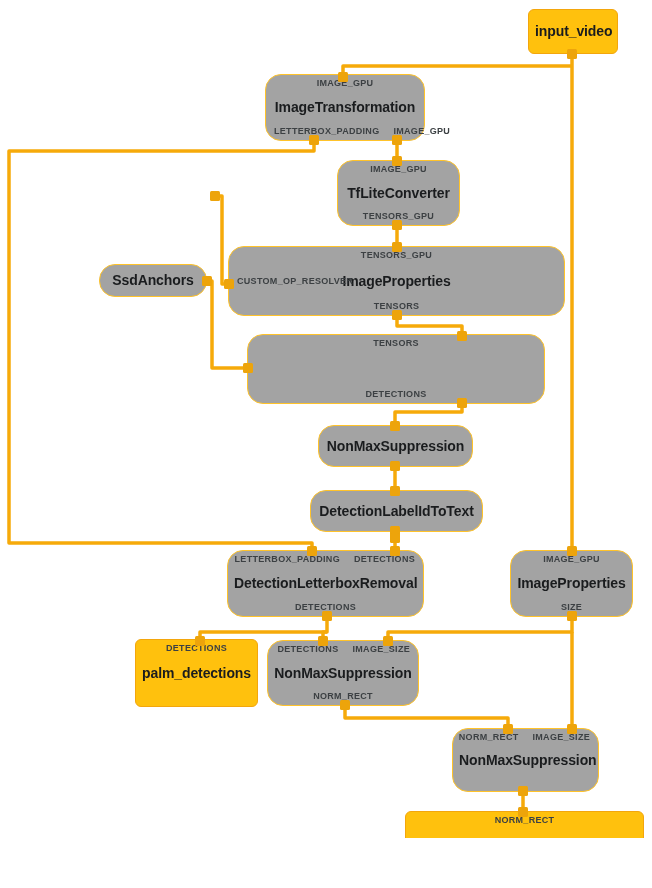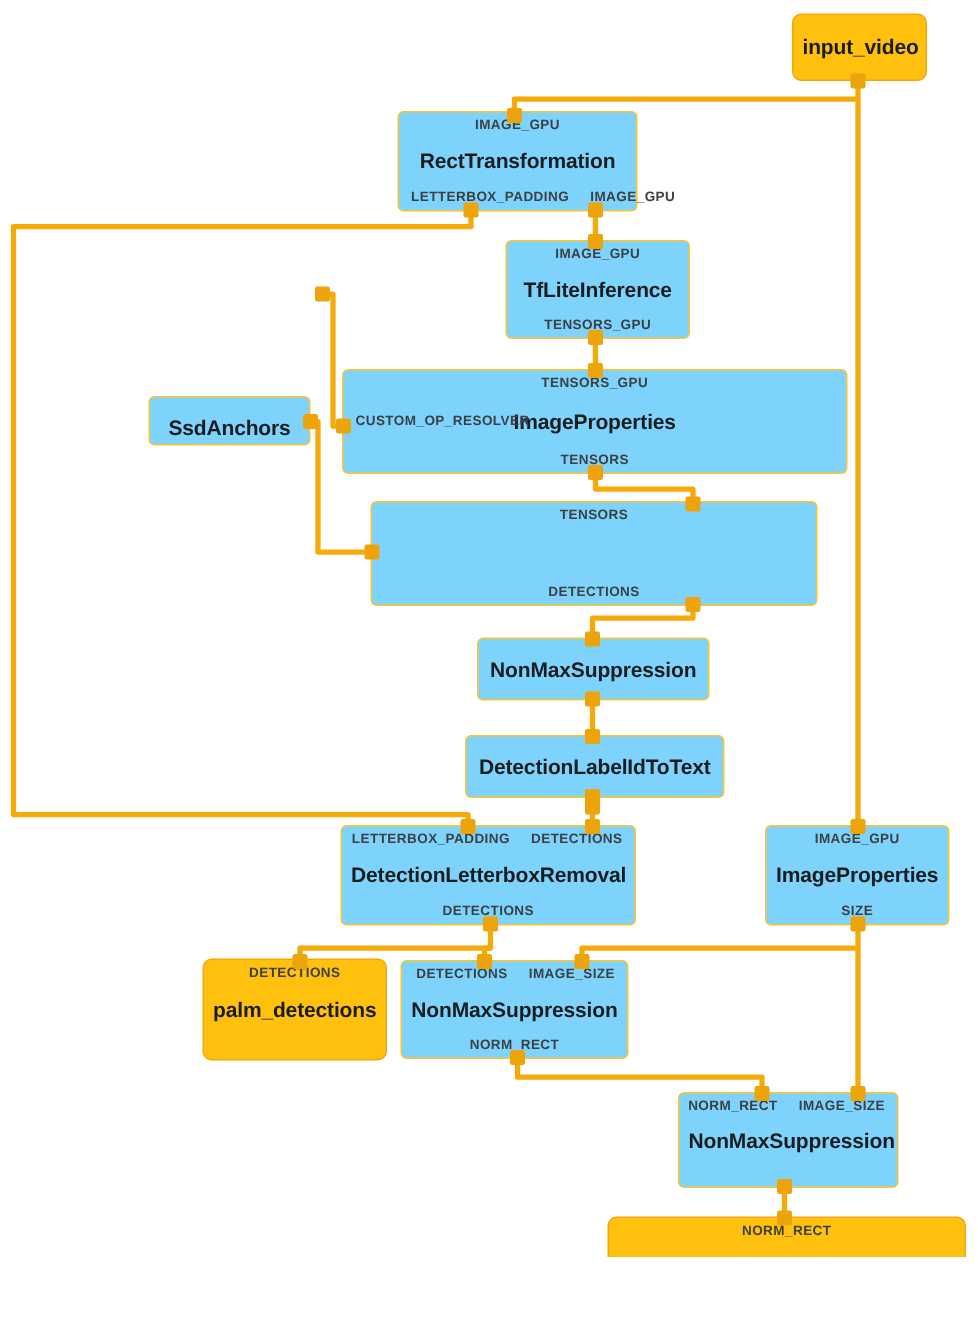--- a/index.html
+++ b/index.html
@@ -1,21 +1,21 @@
 <!DOCTYPE html>
 <html><head>
 <meta charset="utf-8">
 <style>
   html,body{margin:0;padding:0;background:#ffffff;}
   .canvas{
     position:relative;width:652px;height:838px;background:#ffffff;
     font-family:"Liberation Sans",sans-serif;overflow:hidden;
   }
   .node{
-    position:absolute;background:#7dd3fc;border:1.5px solid #FFC32A;border-radius:4px;
+    position:absolute;background:#a3a3a3;border:1.5px solid #FFC32A;border-radius:16px;
     box-sizing:border-box;display:flex;flex-direction:column;justify-content:space-between;
     padding:2px 6px;z-index:2;
   }
   .node.filled{background:#FFC10D;border-color:#F3A60C;border-radius:6px;}
   .node.solo{justify-content:center;}
   .title{
     font-size:14px;font-weight:700;color:#1A1C1E;text-align:center;
     white-space:nowrap;letter-spacing:-0.1px;line-height:17px;
   }
   .plabel{
@@ -92,52 +92,52 @@
   </svg>
 
   <div class="node filled solo" style="left:528px;top:9px;width:90px;height:45px;">
     <div class="title">input_video</div>
   </div>
 
   <div class="node" style="left:265px;top:74px;width:160px;height:67px;">
     <div class="pl-row">
         <span class="plabel">IMAGE_GPU</span>
       </div>
-    <div class="title">RectTransformation</div>
+    <div class="title">ImageTransformation</div>
     <div class="pl-row split">
       <span class="plabel">LETTERBOX_PADDING</span>
       <span class="plabel">IMAGE_GPU</span>
     </div>
   </div>
 
   <div class="node" style="left:337px;top:160px;width:123px;height:66px;">
     <div class="pl-row">
         <span class="plabel">IMAGE_GPU</span>
       </div>
-    <div class="title">TfLiteInference</div>
+    <div class="title">TfLiteConverter</div>
     <div class="pl-row">
         <span class="plabel">TENSORS_GPU</span>
       </div>
   </div>
 
 
   <div class="node" style="left:228px;top:246px;width:337px;height:70px;">
     <div class="pl-row">
         <span class="plabel">TENSORS_GPU</span>
       </div>
     <div class="mid">
       <span class="plabel">CUSTOM_OP_RESOLVER</span>
       <span class="title">ImageProperties</span>
     </div>
     <div class="pl-row">
         <span class="plabel">TENSORS</span>
       </div>
   </div>
 
-  <div class="node solo" style="left:99px;top:264px;width:108px;height:33px;justify-content:flex-end;">
+  <div class="node solo" style="left:99px;top:264px;width:108px;height:33px;">
     <div class="title">SsdAnchors</div>
   </div>
 
   <div class="node" style="left:247px;top:334px;width:298px;height:70px;">
     <div class="pl-row">
         <span class="plabel">TENSORS</span>
       </div>
     <div class="pl-row">
         <span class="plabel">DETECTIONS</span>
       </div>

